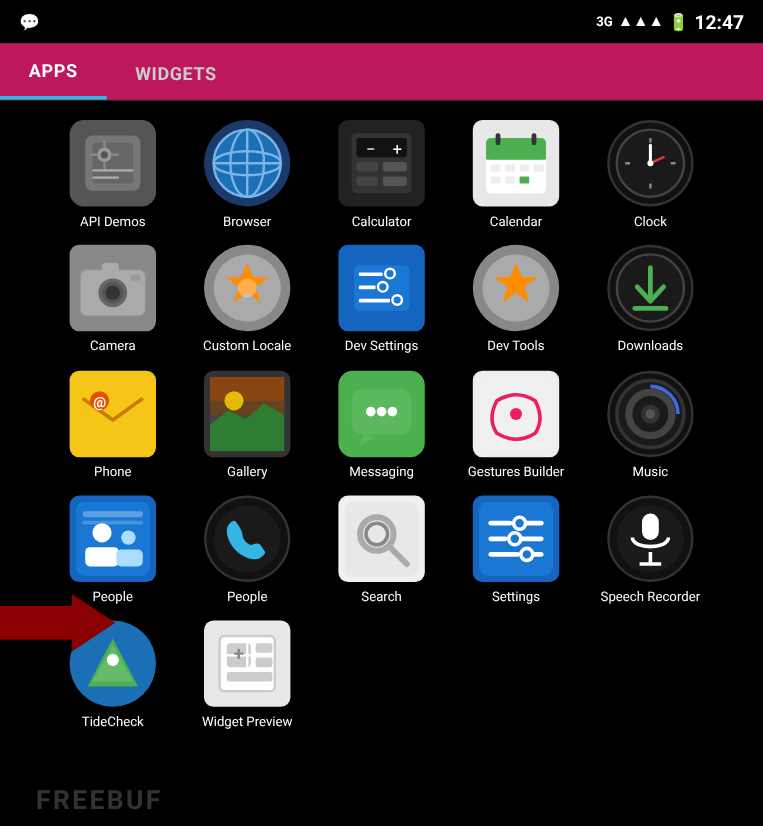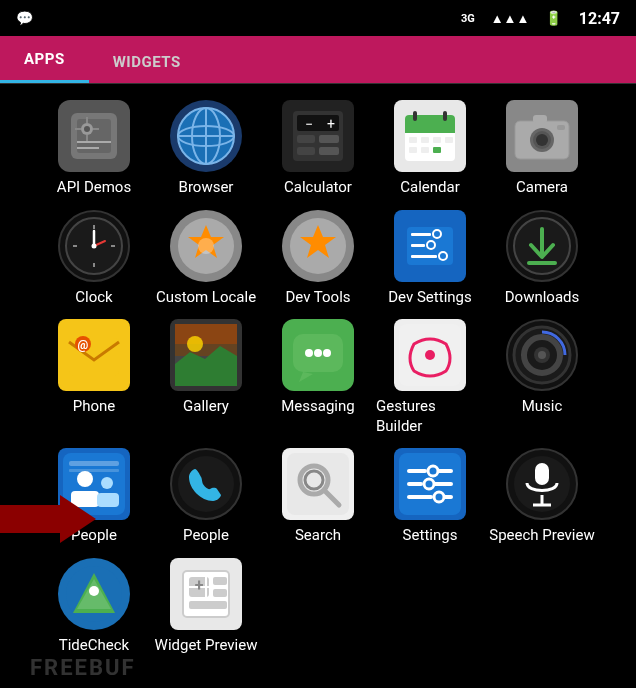--- a/index.html
+++ b/index.html
@@ -24,21 +24,21 @@
       gap: 6px;
     }
     .status-bar .left-icons {
       position: absolute;
       left: 16px;
       top: 8px;
     }
     .status-icons {
       display: flex;
       align-items: center;
-      gap: 16px;
+      gap: 4px;
     }
     .status-text {
       color: #fff;
       font-size: 16px;
       font-weight: bold;
     }
 
     
     .tab-bar {
       width: 100%;
@@ -85,21 +85,21 @@
       display: flex;
       align-items: center;
       justify-content: center;
       font-size: 36px;
       overflow: hidden;
       position: relative;
     }
 
     .app-label {
       color: #fff;
-      font-size: 15px;
+      font-size: 11px;
       text-align: left;
       line-height: 1.3;
     }
 
     
     .arrow-indicator {
       position: absolute;
       left: 0;
       bottom: 145px;
       display: flex;
@@ -220,85 +220,85 @@
         <rect x="46" y="32" width="8" height="6" rx="1" fill="#eee"></rect>
         <rect x="10" y="42" width="8" height="6" rx="1" fill="#eee"></rect>
         <rect x="22" y="42" width="8" height="6" rx="1" fill="#eee"></rect>
         <rect x="34" y="42" width="8" height="6" rx="1" fill="#4CAF50"></rect>
       </svg>
     </div>
     <span class="app-label">Calendar</span>
   </div>
 
   <div class="app-item">
-    <div class="app-icon" style="background:#888;border-radius:8px;">
-      <svg class="icon-svg" viewBox="0 0 62 62">
-        <rect x="4" y="16" width="54" height="38" rx="5" fill="#aaa"></rect>
-        <rect x="4" y="16" width="54" height="38" rx="5" fill="none" stroke="#999" stroke-width="1"></rect>
-        <circle cx="31" cy="35" r="12" fill="#666"></circle>
-        <circle cx="31" cy="35" r="9" fill="#555"></circle>
-        <circle cx="31" cy="35" r="6" fill="#333"></circle>
-        <rect x="22" y="10" width="14" height="8" rx="3" fill="#aaa"></rect>
-        <rect x="46" y="20" width="8" height="5" rx="2" fill="#999"></rect>
-      </svg>
-    </div>
-    <span class="app-label">Camera</span>
-  </div>
-
-  <div class="app-item">
     <div class="app-icon" style="background:#111;border-radius:50%;border:2px solid #333;">
       <svg class="icon-svg" viewBox="0 0 62 62">
         <circle cx="31" cy="31" r="28" fill="#1a1a1a"></circle>
         <circle cx="31" cy="31" r="28" fill="none" stroke="#444" stroke-width="2"></circle>
         <line x1="31" y1="10" x2="31" y2="14" stroke="#888" stroke-width="2"></line>
         <line x1="31" y1="48" x2="31" y2="52" stroke="#888" stroke-width="2"></line>
         <line x1="10" y1="31" x2="14" y2="31" stroke="#888" stroke-width="2"></line>
         <line x1="48" y1="31" x2="52" y2="31" stroke="#888" stroke-width="2"></line>
         <line x1="31" y1="31" x2="31" y2="16" stroke="#fff" stroke-width="2.5" stroke-linecap="round"></line>
         <line x1="31" y1="31" x2="42" y2="26" stroke="#e53935" stroke-width="2" stroke-linecap="round"></line>
         <circle cx="31" cy="31" r="2.5" fill="#fff"></circle>
       </svg>
     </div>
     <span class="app-label">Clock</span>
   </div>
 
   <div class="app-item">
+    <div class="app-icon" style="background:#888;border-radius:8px;">
+      <svg class="icon-svg" viewBox="0 0 62 62">
+        <rect x="4" y="16" width="54" height="38" rx="5" fill="#aaa"></rect>
+        <rect x="4" y="16" width="54" height="38" rx="5" fill="none" stroke="#999" stroke-width="1"></rect>
+        <circle cx="31" cy="35" r="12" fill="#666"></circle>
+        <circle cx="31" cy="35" r="9" fill="#555"></circle>
+        <circle cx="31" cy="35" r="6" fill="#333"></circle>
+        <rect x="22" y="10" width="14" height="8" rx="3" fill="#aaa"></rect>
+        <rect x="46" y="20" width="8" height="5" rx="2" fill="#999"></rect>
+      </svg>
+    </div>
+    <span class="app-label">Camera</span>
+  </div>
+
+  <div class="app-item">
     <div class="app-icon" style="background:#888;border-radius:50%;">
       <svg class="icon-svg" viewBox="0 0 62 62">
         <circle cx="31" cy="31" r="28" fill="#aaa"></circle>
         <path d="M31 10 L36 22 L49 22 L38 30 L42 43 L31 35 L20 43 L24 30 L13 22 L26 22 Z" fill="#ff8c00"></path>
         <circle cx="31" cy="31" r="8" fill="#fff" opacity="0.3"></circle>
       </svg>
     </div>
     <span class="app-label">Custom Locale</span>
-  </div>
-
-  <div class="app-item">
-    <div class="app-icon" style="background:#888;border-radius:50%;">
-      <svg class="icon-svg" viewBox="0 0 62 62">
-        <circle cx="31" cy="31" r="28" fill="#aaa"></circle>
-        <path d="M31 10 L36 22 L49 22 L38 30 L42 43 L31 35 L20 43 L24 30 L13 22 L26 22 Z" fill="#ff8c00"></path>
-      </svg>
-    </div>
-    <span class="app-label">Dev Tools</span>
   </div>
 
   <div class="app-item">
     <div class="app-icon" style="background:#1565C0;border-radius:8px;">
       <svg class="icon-svg" viewBox="0 0 62 62">
         <rect x="8" y="12" width="46" height="38" rx="4" fill="#1a78d4"></rect>
         <rect x="12" y="18" width="20" height="3" rx="1" fill="#fff"></rect>
         <circle cx="38" cy="19" r="4" fill="#1a78d4" stroke="#fff" stroke-width="2"></circle>
         <rect x="12" y="29" width="14" height="3" rx="1" fill="#fff"></rect>
         <circle cx="32" cy="30" r="4" fill="#1a78d4" stroke="#fff" stroke-width="2"></circle>
         <rect x="12" y="40" width="26" height="3" rx="1" fill="#fff"></rect>
         <circle cx="44" cy="41" r="4" fill="#1a78d4" stroke="#fff" stroke-width="2"></circle>
       </svg>
     </div>
     <span class="app-label">Dev Settings</span>
+  </div>
+
+  <div class="app-item">
+    <div class="app-icon" style="background:#888;border-radius:50%;">
+      <svg class="icon-svg" viewBox="0 0 62 62">
+        <circle cx="31" cy="31" r="28" fill="#aaa"></circle>
+        <path d="M31 10 L36 22 L49 22 L38 30 L42 43 L31 35 L20 43 L24 30 L13 22 L26 22 Z" fill="#ff8c00"></path>
+      </svg>
+    </div>
+    <span class="app-label">Dev Tools</span>
   </div>
 
   <div class="app-item">
     <div class="app-icon" style="background:#111;border-radius:50%;border:2px solid #333;">
       <svg class="icon-svg" viewBox="0 0 62 62">
         <circle cx="31" cy="31" r="28" fill="#1a1a1a"></circle>
         <circle cx="31" cy="31" r="28" fill="none" stroke="#444" stroke-width="2"></circle>
         <path d="M31 14 L31 38" stroke="#4CAF50" stroke-width="4" stroke-linecap="round"></path>
         <path d="M20 30 L31 42 L42 30" stroke="#4CAF50" stroke-width="4" stroke-linecap="round" stroke-linejoin="round" fill="none"></path>
         <line x1="18" y1="48" x2="44" y2="48" stroke="#4CAF50" stroke-width="4" stroke-linecap="round"></line>
@@ -428,21 +428,21 @@
   <div class="app-item">
     <div class="app-icon" style="background:#111;border-radius:50%;border:2px solid #333;">
       <svg class="icon-svg" viewBox="0 0 62 62">
         <circle cx="31" cy="31" r="28" fill="#1a1a1a"></circle>
         <rect x="24" y="10" width="14" height="22" rx="7" fill="#fff"></rect>
         <path d="M16 30 C16 40, 46 40, 46 30" stroke="#fff" stroke-width="3" fill="none"></path>
         <line x1="31" y1="42" x2="31" y2="52" stroke="#fff" stroke-width="3"></line>
         <line x1="22" y1="52" x2="40" y2="52" stroke="#fff" stroke-width="3"></line>
       </svg>
     </div>
-    <span class="app-label">Speech Preview</span>
+    <span class="app-label">Speech Recorder</span>
   </div>
 
   <div class="app-item">
     <div class="app-icon" style="background:#1a6fb5;border-radius:50%;">
       <svg class="icon-svg" viewBox="0 0 62 62">
         <circle cx="31" cy="31" r="28" fill="#1a6fb5"></circle>
         <polygon points="31,10 52,50 10,50" fill="#4CAF50"></polygon>
         <polygon points="31,16 48,46 14,46" fill="#66BB6A"></polygon>
         <circle cx="31" cy="28" r="5" fill="#fff"></circle>
       </svg>

